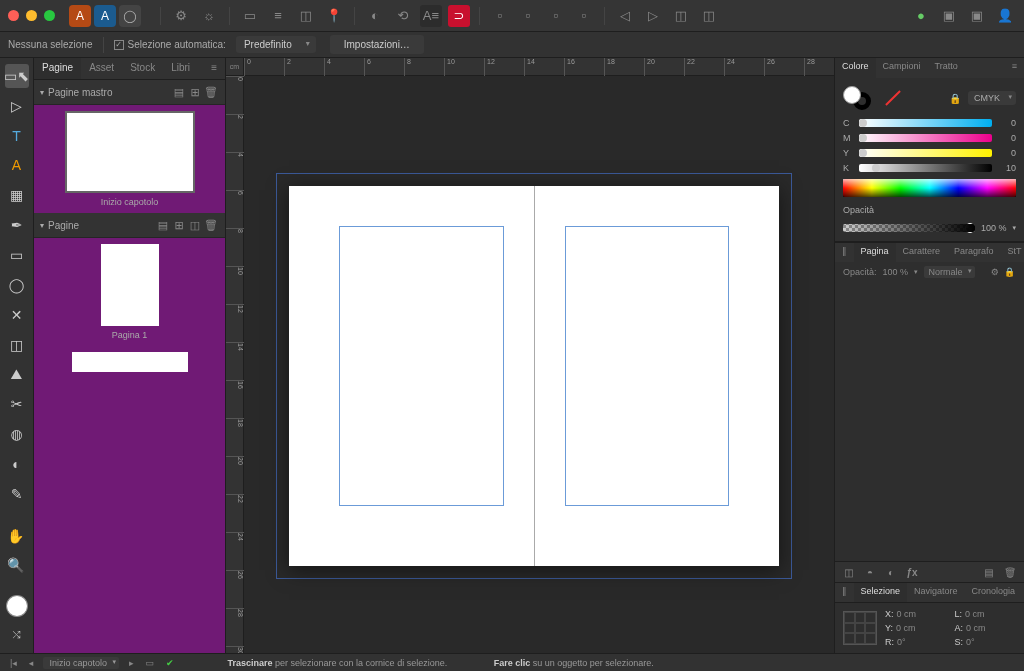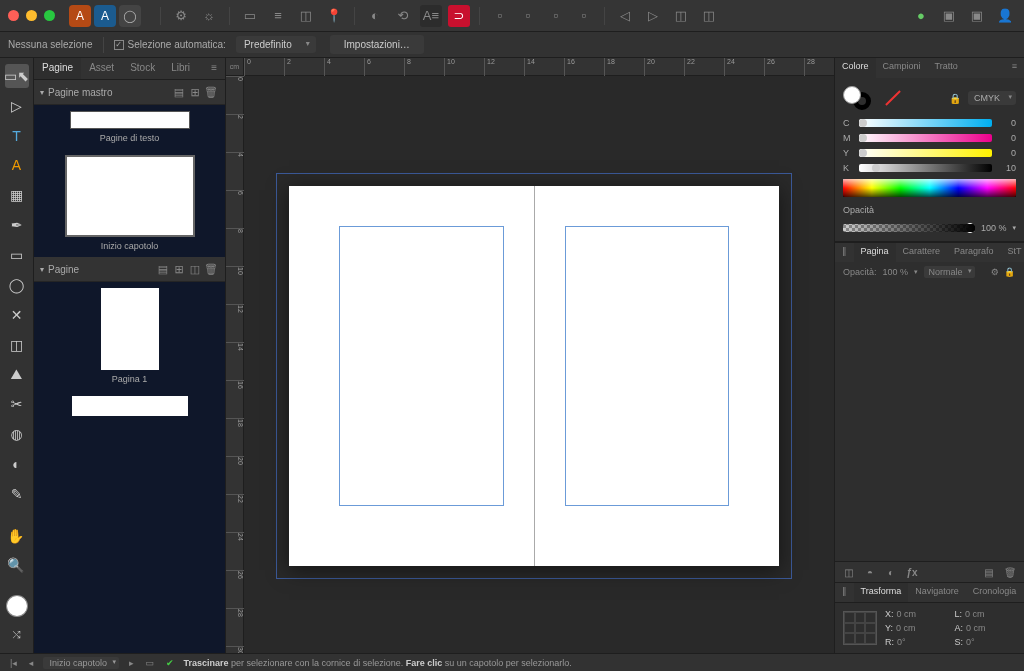--- a/index.html
+++ b/index.html
@@ -28,21 +28,21 @@
 .ctx-btn { background: #3a3a3a; padding: 4px 14px; border-radius: 3px; color: #ccc; cursor: pointer; margin-left: 16px; }
 
 
 .main { display: flex; height: 595px; }
 .tools-col { width: 34px; background: #323232; border-right: 1px solid #1e1e1e; display: flex; flex-direction: column; align-items: center; padding: 6px 0; gap: 6px; }
 .tool { width: 24px; height: 24px; display: flex; align-items: center; justify-content: center; color: #ccc; border-radius: 3px; cursor: pointer; font-size: 14px; }
 .tool.active { background: #555; }
 .tool-sep { height: 6px; }
 
 
-.left-panel { width: 192px; background: #0f172a; border-right: 1px solid #1e1e1e; display: flex; flex-direction: column; }
+.left-panel { width: 192px; background: #701a75; border-right: 1px solid #1e1e1e; display: flex; flex-direction: column; }
 .panel-tabs { display: flex; height: 22px; background: #323232; border-bottom: 1px solid #1e1e1e; }
 .panel-tab { padding: 4px 8px; font-size: 10px; color: #888; cursor: pointer; }
 .panel-tab.active { background: #2e2e2e; color: #ddd; }
 .panel-head { display: flex; align-items: center; padding: 4px 6px; background: #333; border-bottom: 1px solid #252525; }
 .panel-head .chev { margin-right: 4px; font-size: 8px; }
 .panel-head .label { flex: 1; font-size: 10px; }
 .panel-head .hicon { width: 16px; height: 16px; display: flex; align-items: center; justify-content: center; color: #888; cursor: pointer; font-size: 11px; }
 .thumb-row { padding: 6px 10px; }
 .master-thumb { width: 120px; height: 18px; background: #fff; margin: 0 auto 4px; border: 1px solid #555; }
 .master-thumb-lg { width: 130px; height: 82px; background: #fff; margin: 0 auto 4px; border: 2px solid #666; }
@@ -116,21 +116,21 @@
 .tf-anchor div { border: 1px solid #444; }
 .tf-field { display: flex; gap: 3px; }
 .tf-field .k { color: #ccc; }
 .tf-field .v { color: #888; text-align: center; }
 
 
 .status-bar { position: absolute; bottom: 0; left: 0; right: 0; height: 18px; background: #323232; border-top: 1px solid #1e1e1e; display: flex; align-items: center; padding: 0 8px; gap: 8px; font-size: 9px; color: #999; }
 .sb-btn { color: #888; cursor: pointer; padding: 0 2px; }
 .sb-drop { background: #3a3a3a; padding: 1px 12px 1px 6px; border-radius: 2px; position: relative; }
 .sb-drop::after { content: "▾"; position: absolute; right: 3px; font-size: 7px; }
-.sb-hint b { color: #ccc; font-weight: 600; }
+.sb-hint b { color: #ccc; font-weight: 600; margin-left: 44px; }
 </style>
 </head>
 <body>
 
 <div class="titlebar">
   <div class="traffic">
     <div class="tl red"></div>
     <div class="tl yellow"></div>
     <div class="tl green"></div>
   </div>
@@ -216,24 +216,20 @@
       <div class="panel-tab">≡</div>
     </div>
     <div class="panel-head">
       <span class="chev">▾</span>
       <span class="label">Pagine mastro</span>
       <span class="hicon">▤</span>
       <span class="hicon">⊞</span>
       <span class="hicon">🗑</span>
     </div>
     <div class="thumb-row">
-      <div class="master-thumb"></div>
-      <div class="thumb-label">Pagine di testo</div>
-    </div>
-    <div class="thumb-row">
       <div class="master-thumb-lg"></div>
       <div class="thumb-label">Inizio capotolo</div>
     </div>
     <div class="panel-head">
       <span class="chev">▾</span>
       <span class="label">Pagine</span>
       <span class="hicon">▤</span>
       <span class="hicon">⊞</span>
       <span class="hicon">◫</span>
       <span class="hicon">🗑</span>
@@ -390,21 +386,21 @@
       <div class="fx-icon">
           <b>ƒx</b>
         </div>
       <div style="flex:1"></div>
       <div class="fx-icon">▤</div>
       <div class="fx-icon">🗑</div>
     </div>
 
     <div class="rp-tabs" style="border-top:1px solid #1e1e1e;">
       <div class="rp-tab">∥</div>
-      <div class="rp-tab active">Trasforma</div>
+      <div class="rp-tab active">Selezione</div>
       <div class="rp-tab">Navigatore</div>
       <div class="rp-tab">Cronologia</div>
     </div>
     <div class="transform-section">
       <div class="tf-grid">
         <div class="tf-anchor">
           <div></div>
             <div></div>
             <div></div>
             <div></div>
@@ -444,15 +440,15 @@
 </div>
 
 <div class="status-bar">
   <span class="sb-btn">|◂</span>
   <span class="sb-btn">◂</span>
   <div class="sb-drop">Inizio capotolo</div>
   <span class="sb-btn">▸</span>
   <span class="sb-btn">▭</span>
   <span class="sb-btn" style="color:#4c4;">✔</span>
   <span class="sb-hint">
-    <b>Trascinare</b><span> per selezionare con la cornice di selezione. </span><b>Fare clic</b><span> su un capotolo per selezionarlo.</span>
+    <b>Trascinare</b><span> per selezionare con la cornice di selezione. </span><b>Fare clic</b><span> su un oggetto per selezionare.</span>
   </span>
 </div>
 
 </body></html>

